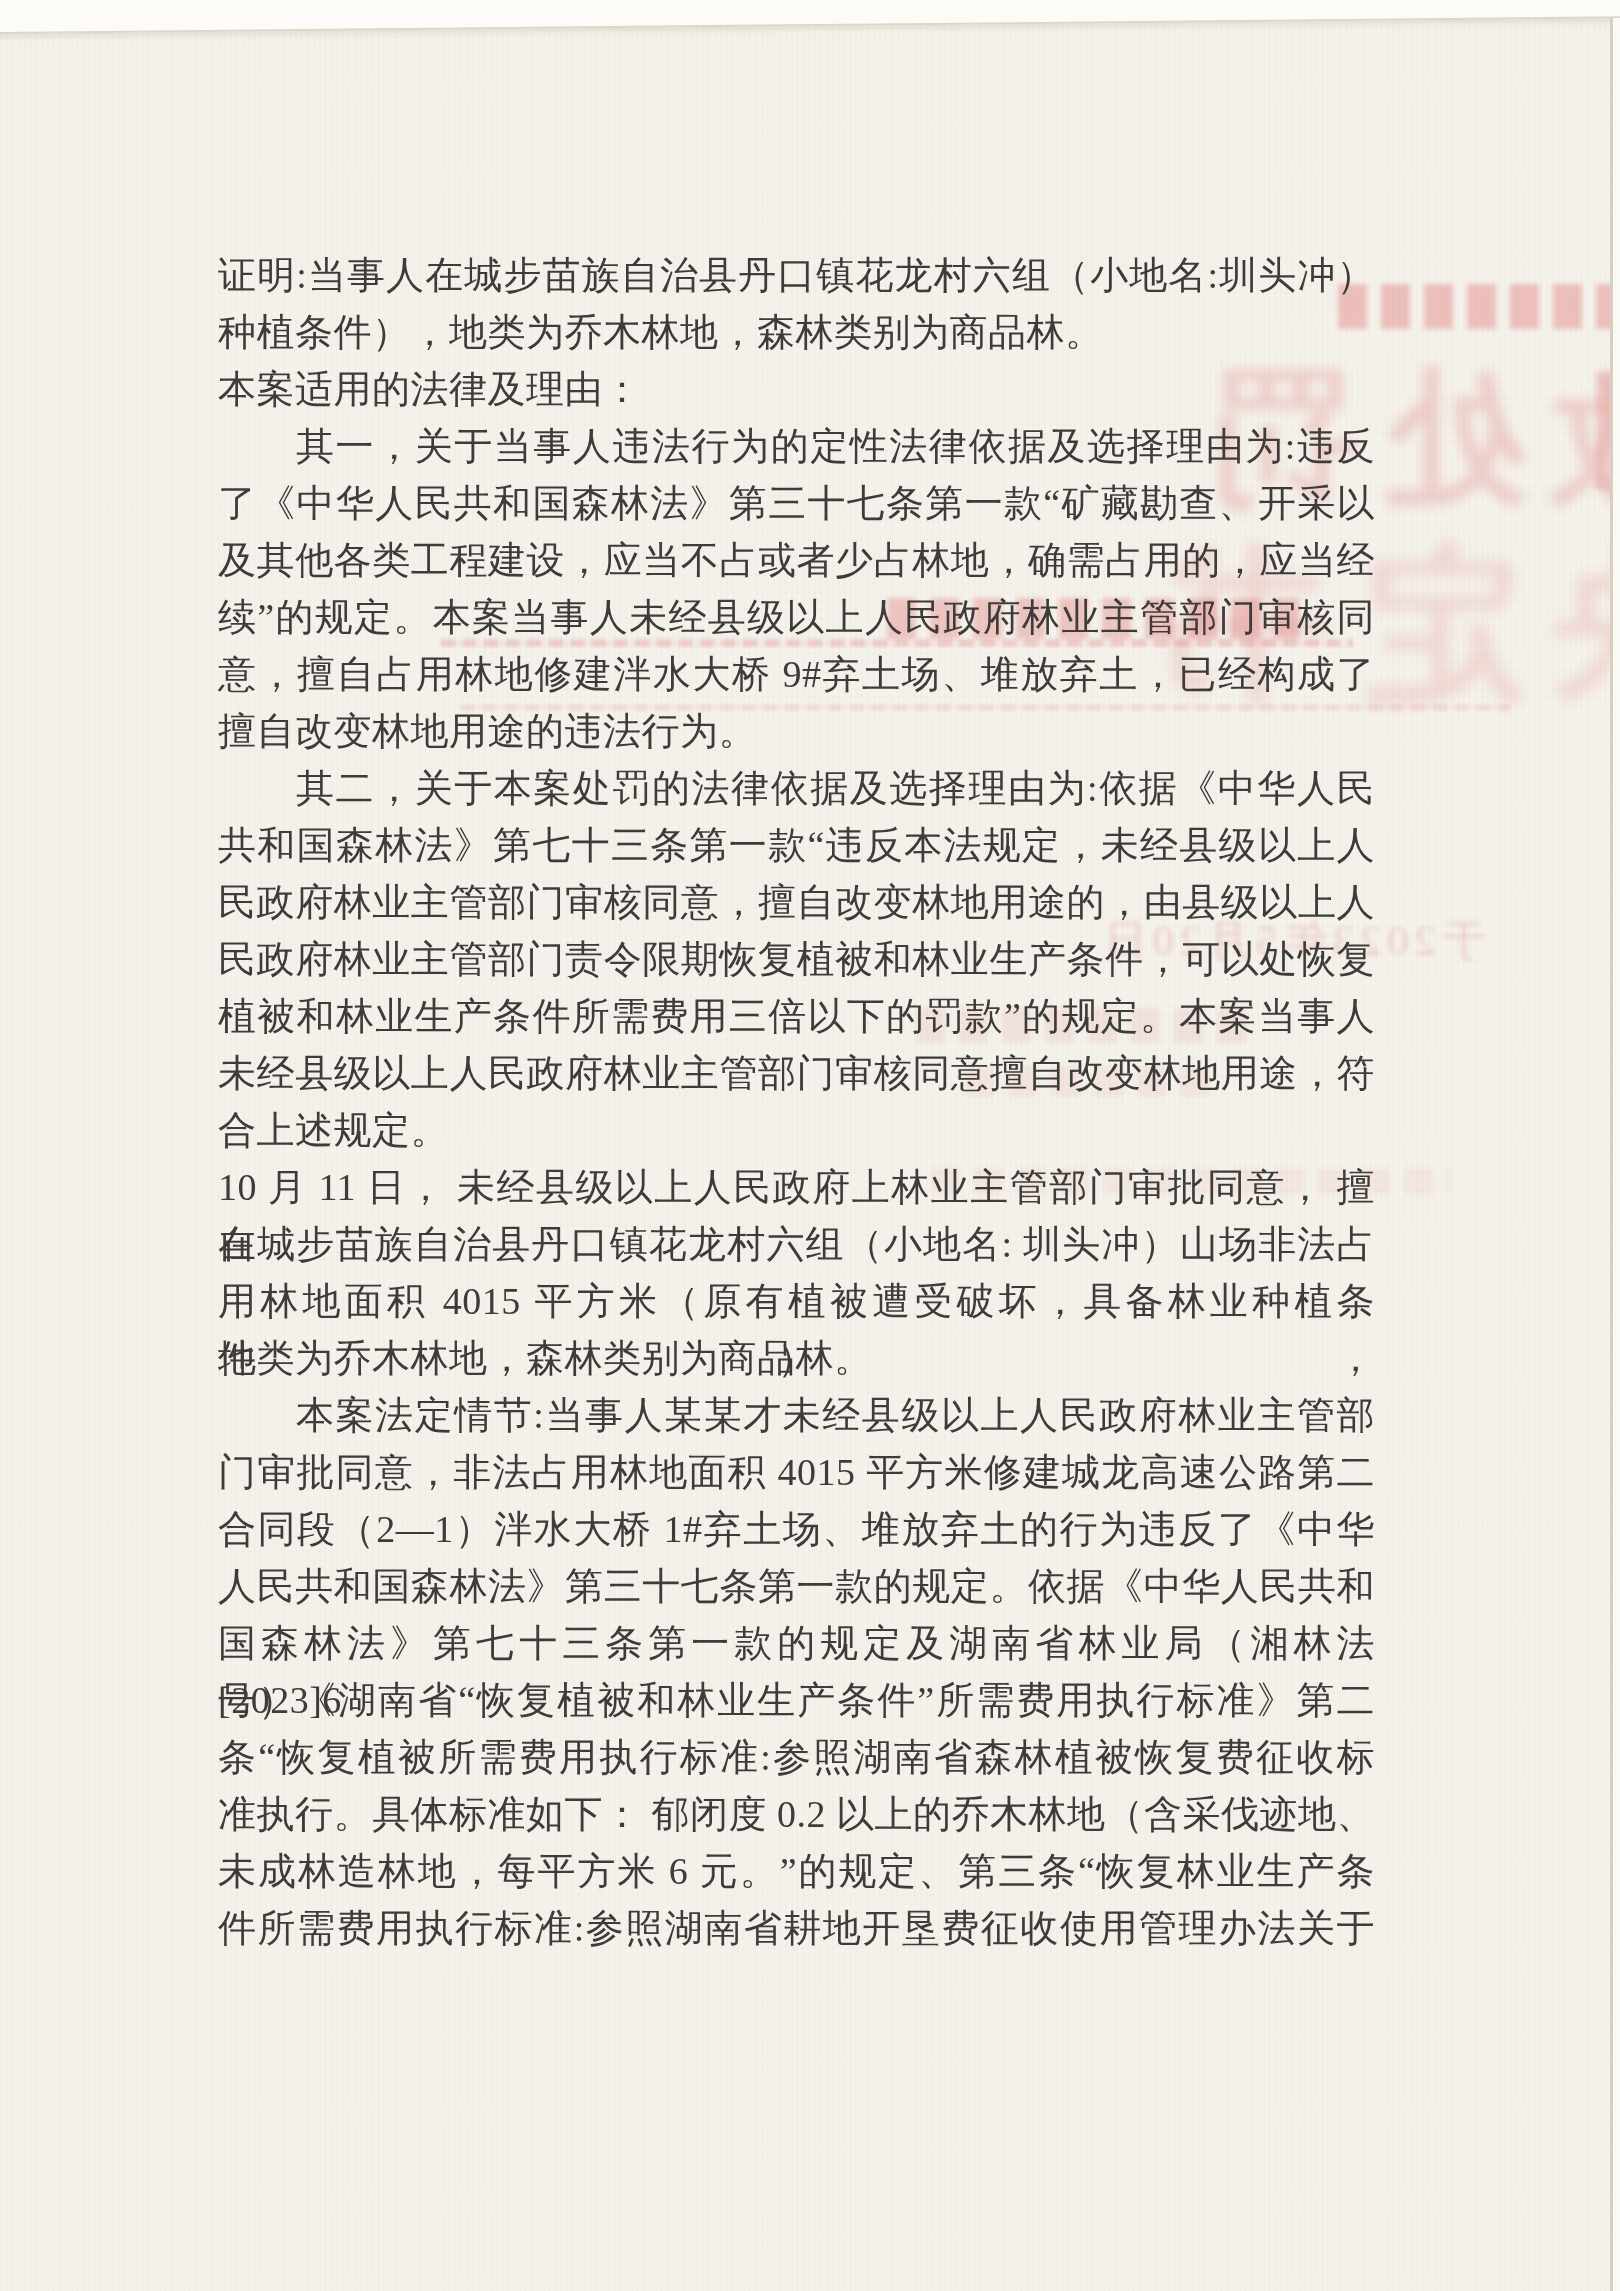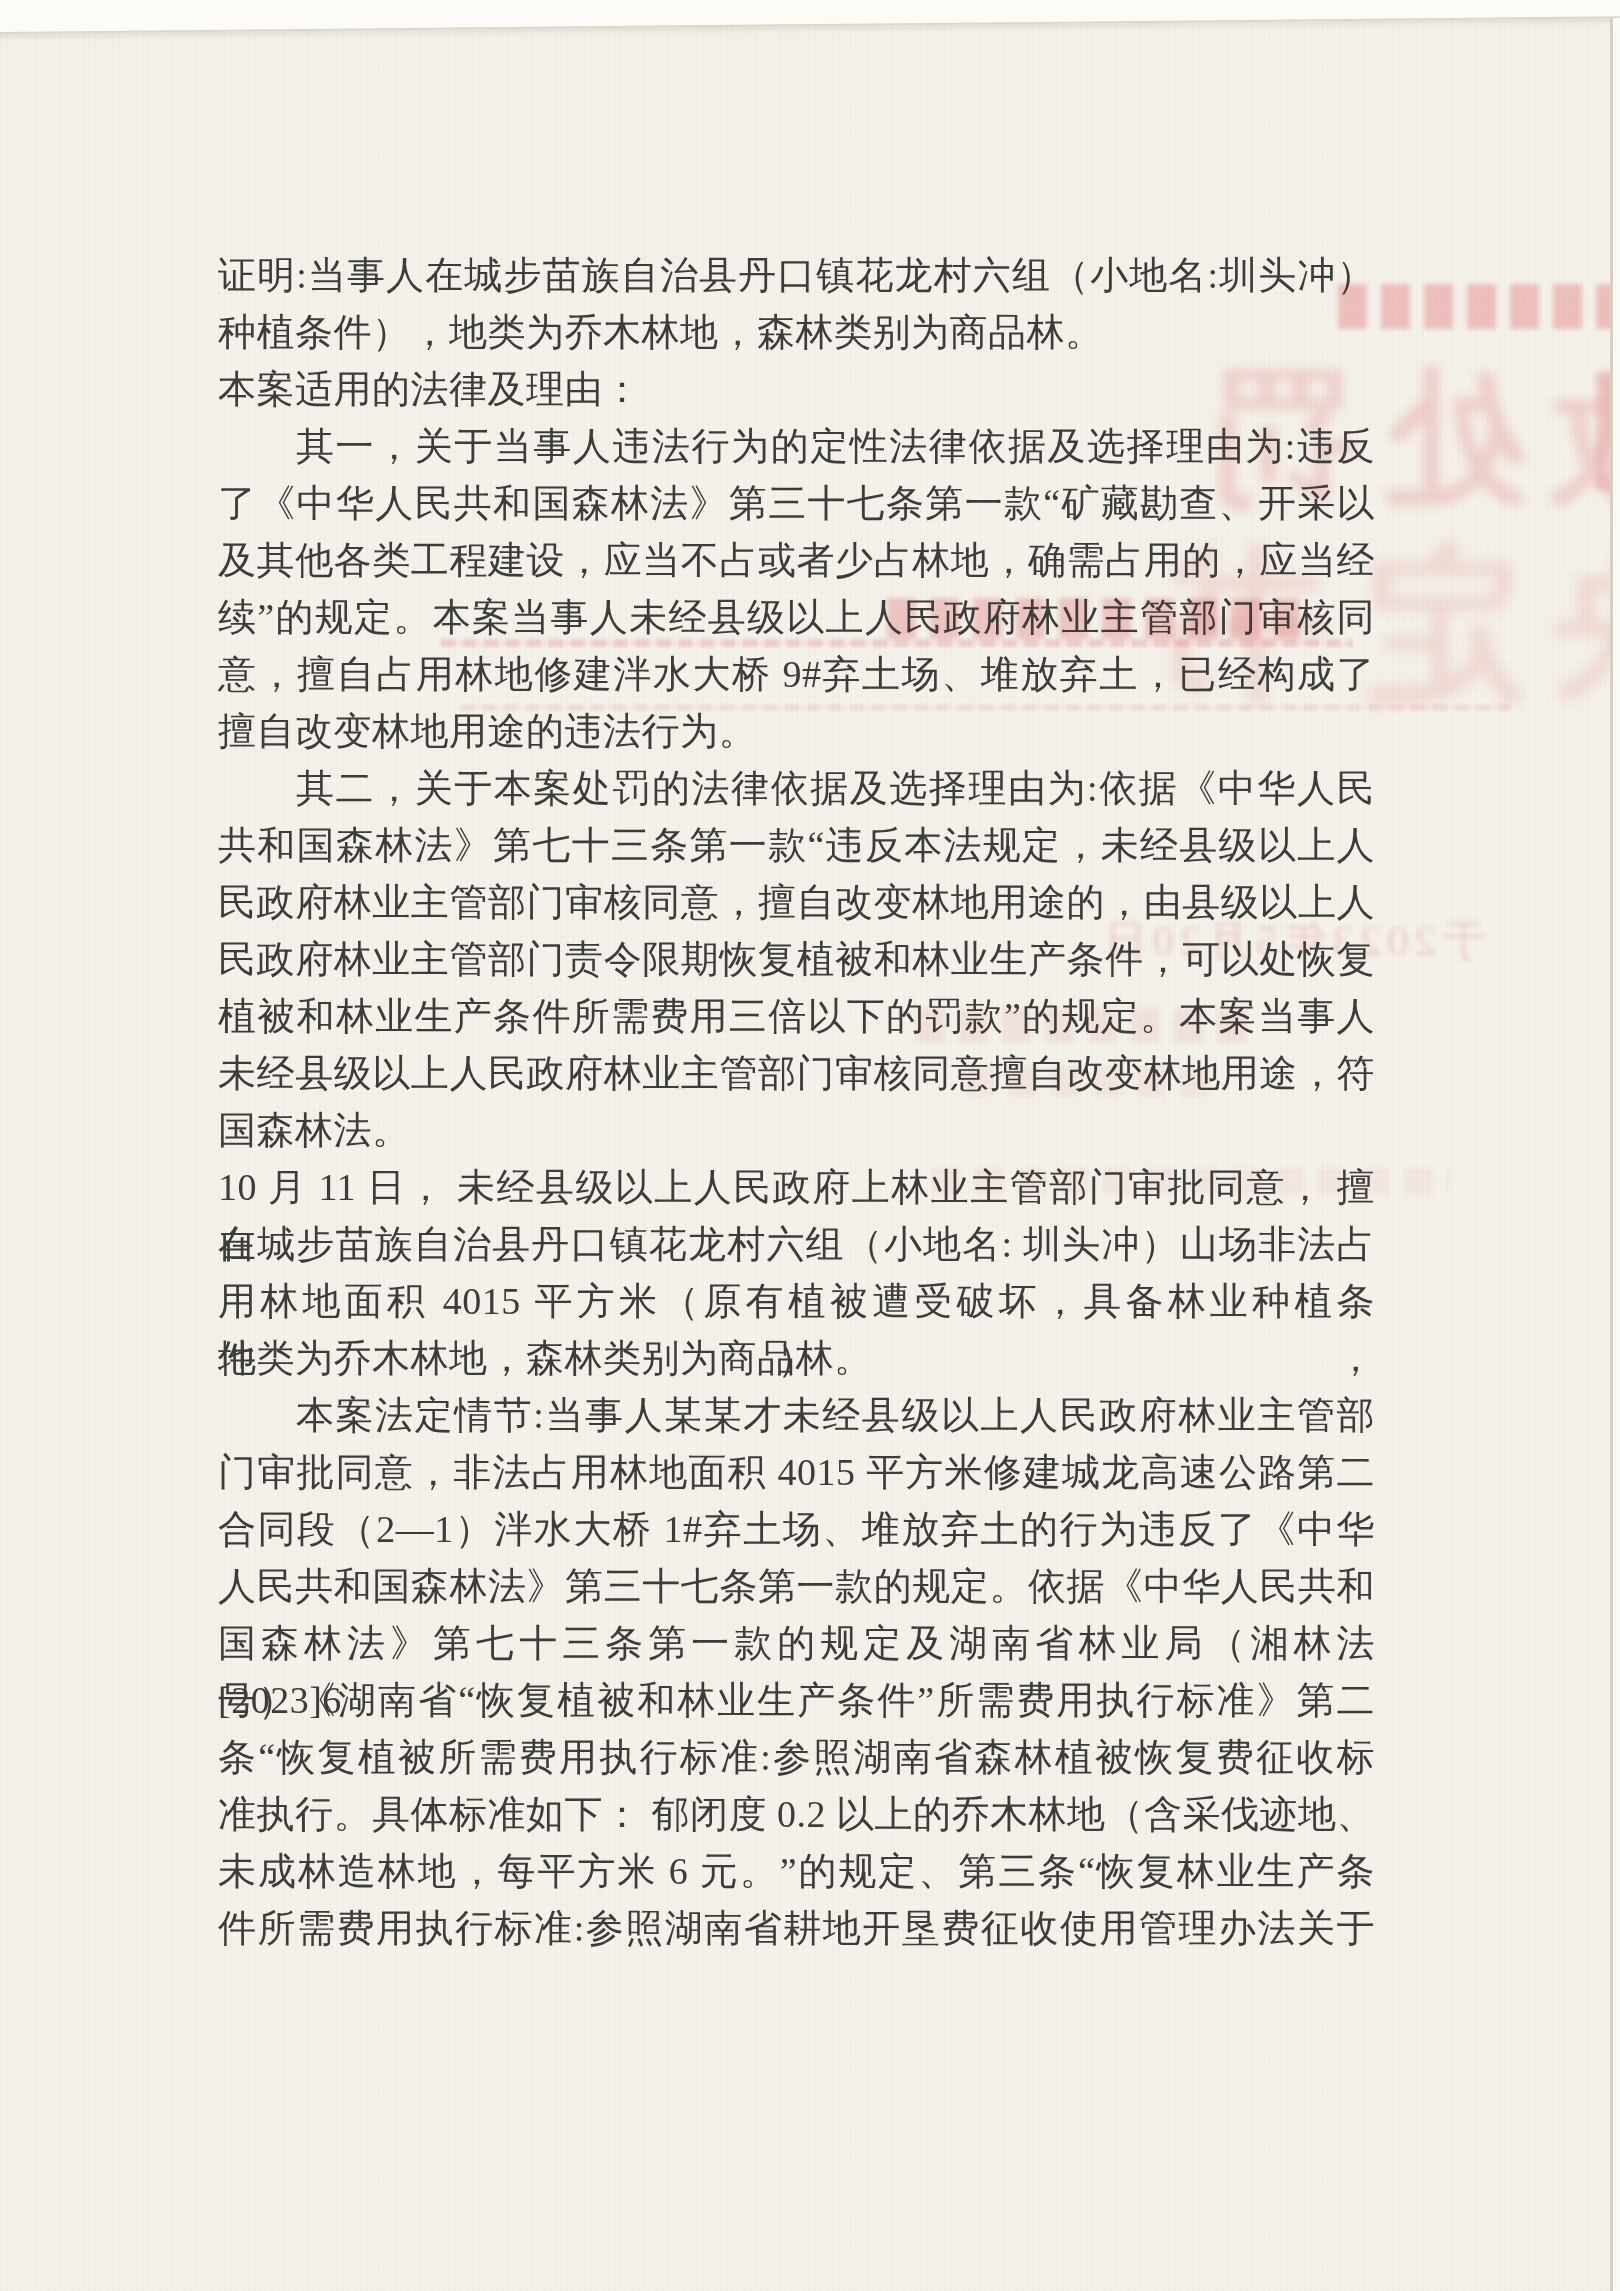--- a/index.html
+++ b/index.html
@@ -125,21 +125,21 @@
       <div class="line just">及其他各类工程建设，应当不占或者少占林地，确需占用的，应当经</div>
       <div class="line just">续”的规定。本案当事人未经县级以上人民政府林业主管部门审核同</div>
       <div class="line just">意，擅自占用林地修建泮水大桥 9#弃土场、堆放弃土，已经构成了</div>
       <div class="line">擅自改变林地用途的违法行为。</div>
       <div class="line indent just">其二，关于本案处罚的法律依据及选择理由为:依据《中华人民</div>
       <div class="line just">共和国森林法》第七十三条第一款“违反本法规定，未经县级以上人</div>
       <div class="line just">民政府林业主管部门审核同意，擅自改变林地用途的，由县级以上人</div>
       <div class="line just">民政府林业主管部门责令限期恢复植被和林业生产条件，可以处恢复</div>
       <div class="line just">植被和林业生产条件所需费用三倍以下的罚款”的规定。本案当事人</div>
       <div class="line just">未经县级以上人民政府林业主管部门审核同意擅自改变林地用途，符</div>
-      <div class="line">国森林法。</div>
+      <div class="line">合上述规定。</div>
       <div class="line just">10 月 11 日， 未经县级以上人民政府上林业主管部门审批同意， 擅自</div>
       <div class="line just">在城步苗族自治县丹口镇花龙村六组（小地名: 圳头冲）山场非法占</div>
       <div class="line just">用林地面积 4015 平方米（原有植被遭受破坏，具备林业种植条件），</div>
       <div class="line">地类为乔木林地，森林类别为商品林。</div>
       <div class="line indent just">本案法定情节:当事人某某才未经县级以上人民政府林业主管部</div>
       <div class="line just">门审批同意，非法占用林地面积 4015 平方米修建城龙高速公路第二</div>
       <div class="line just">合同段（2—1）泮水大桥 1#弃土场、堆放弃土的行为违反了《中华</div>
       <div class="line just">人民共和国森林法》第三十七条第一款的规定。依据《中华人民共和</div>
       <div class="line just">国森林法》第七十三条第一款的规定及湖南省林业局（湘林法[2023]6</div>
       <div class="line just">号）《湖南省“恢复植被和林业生产条件”所需费用执行标准》第二</div>

